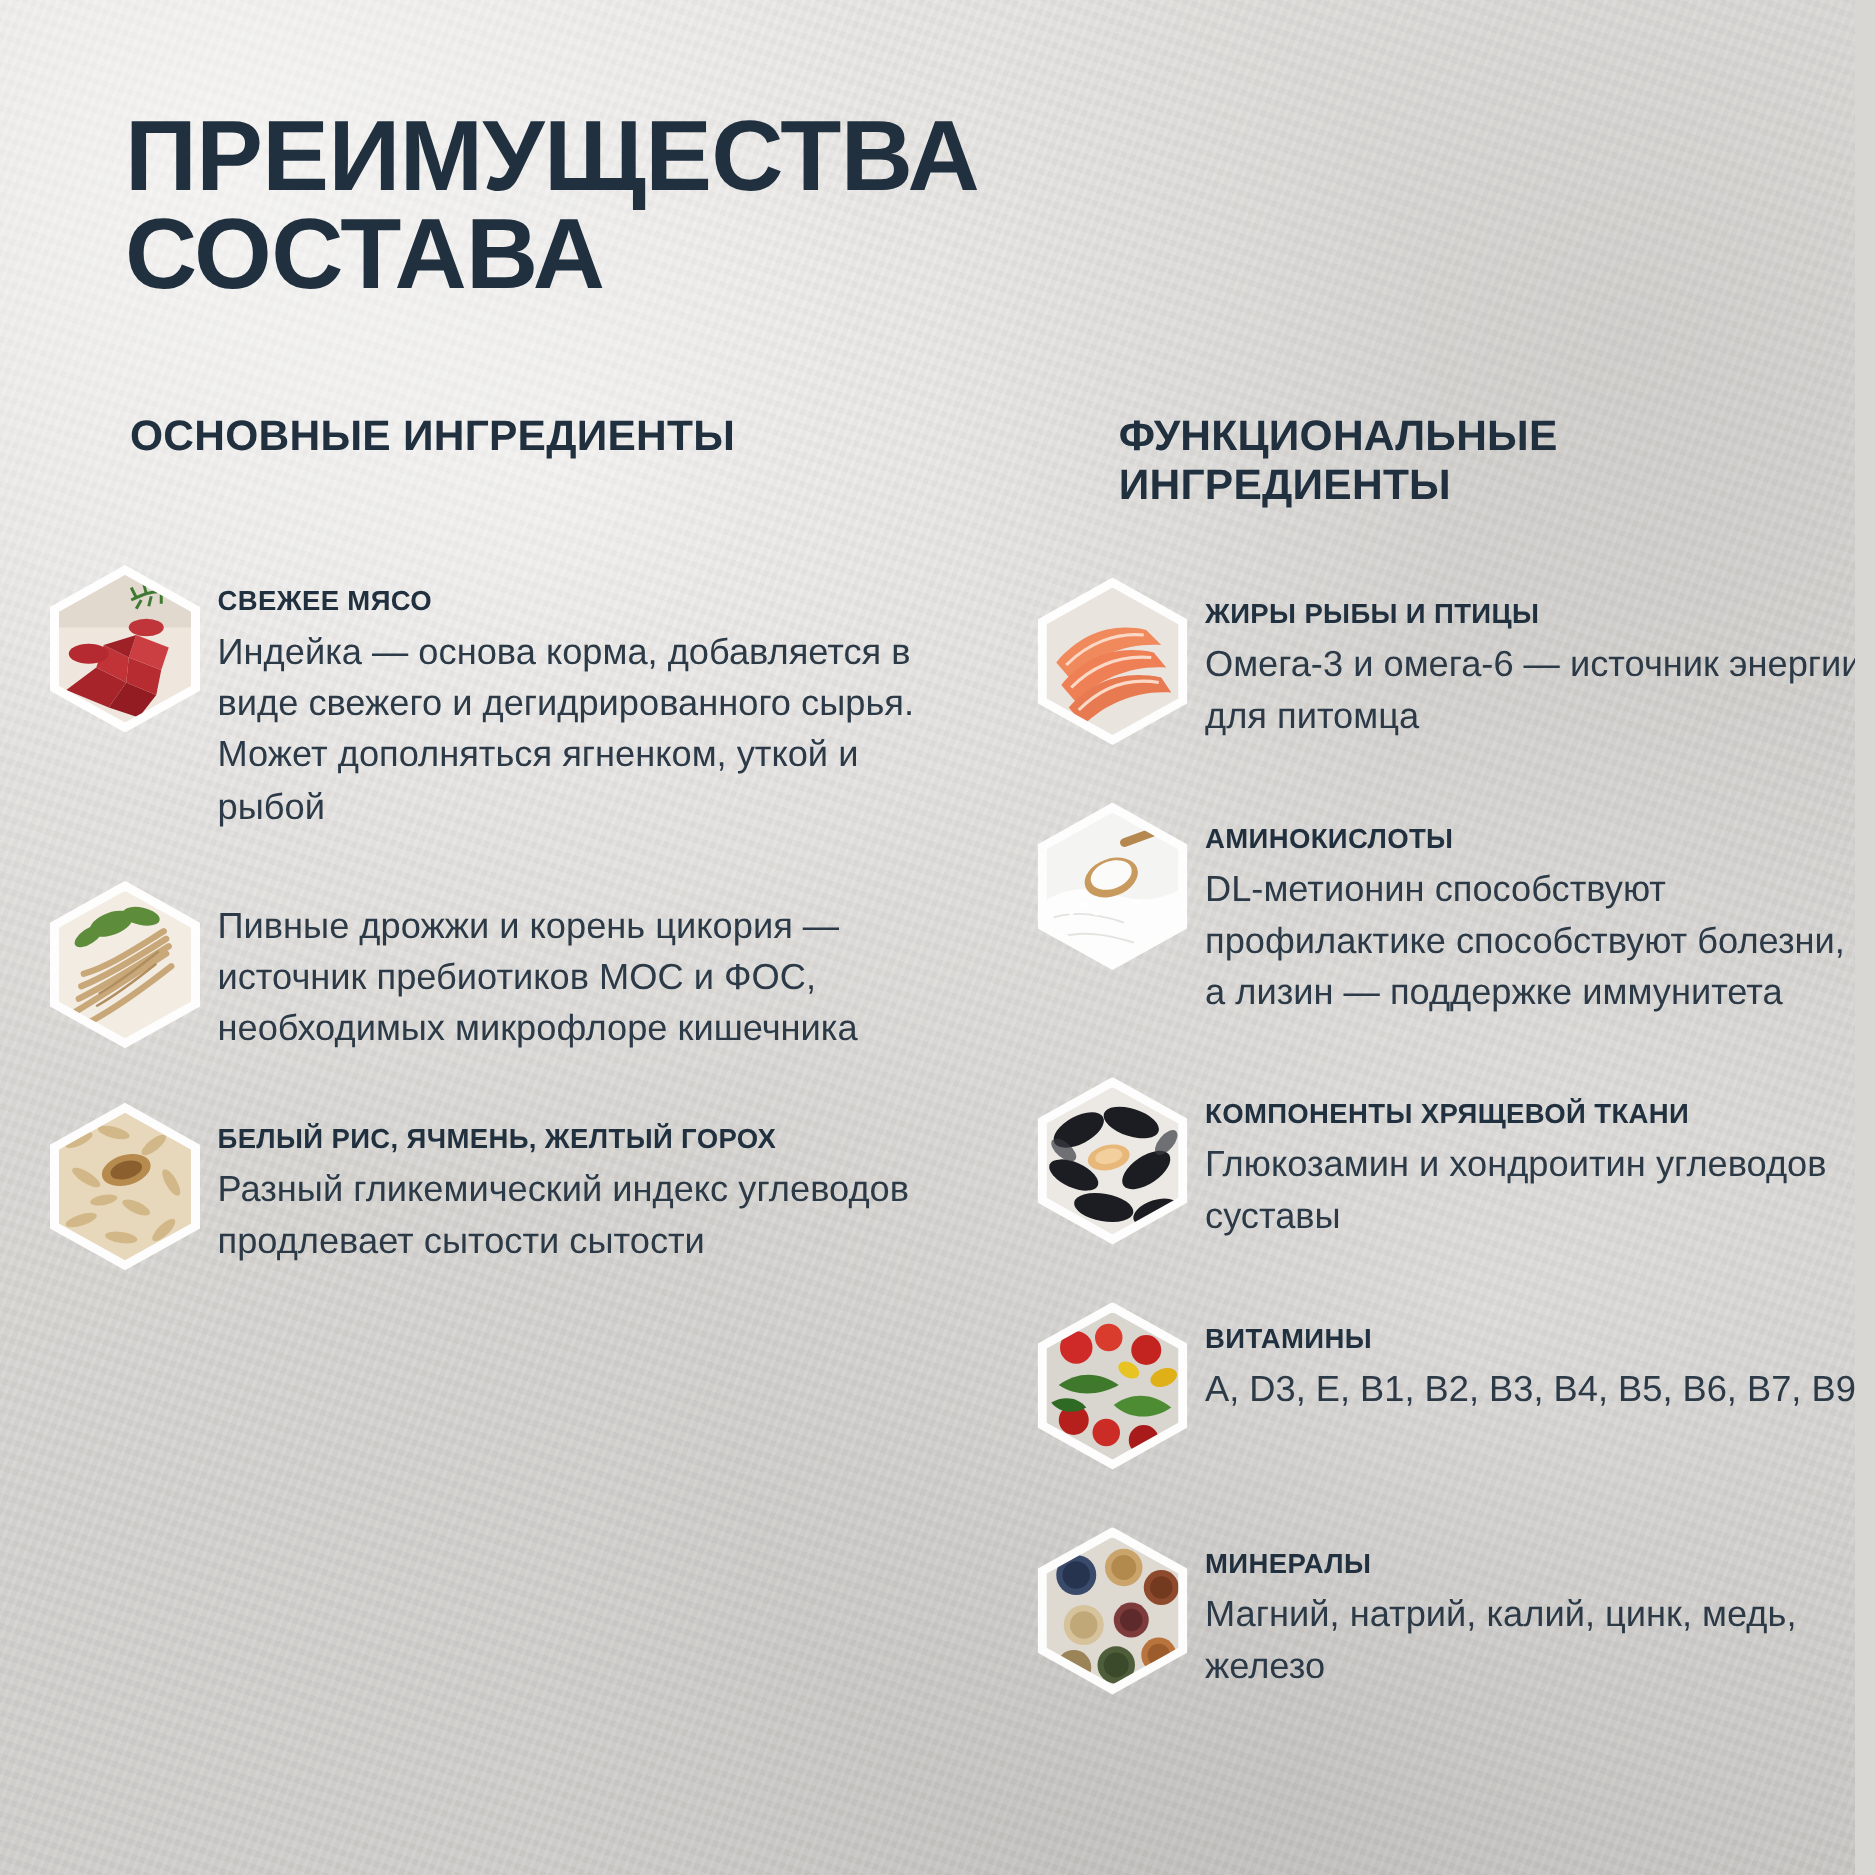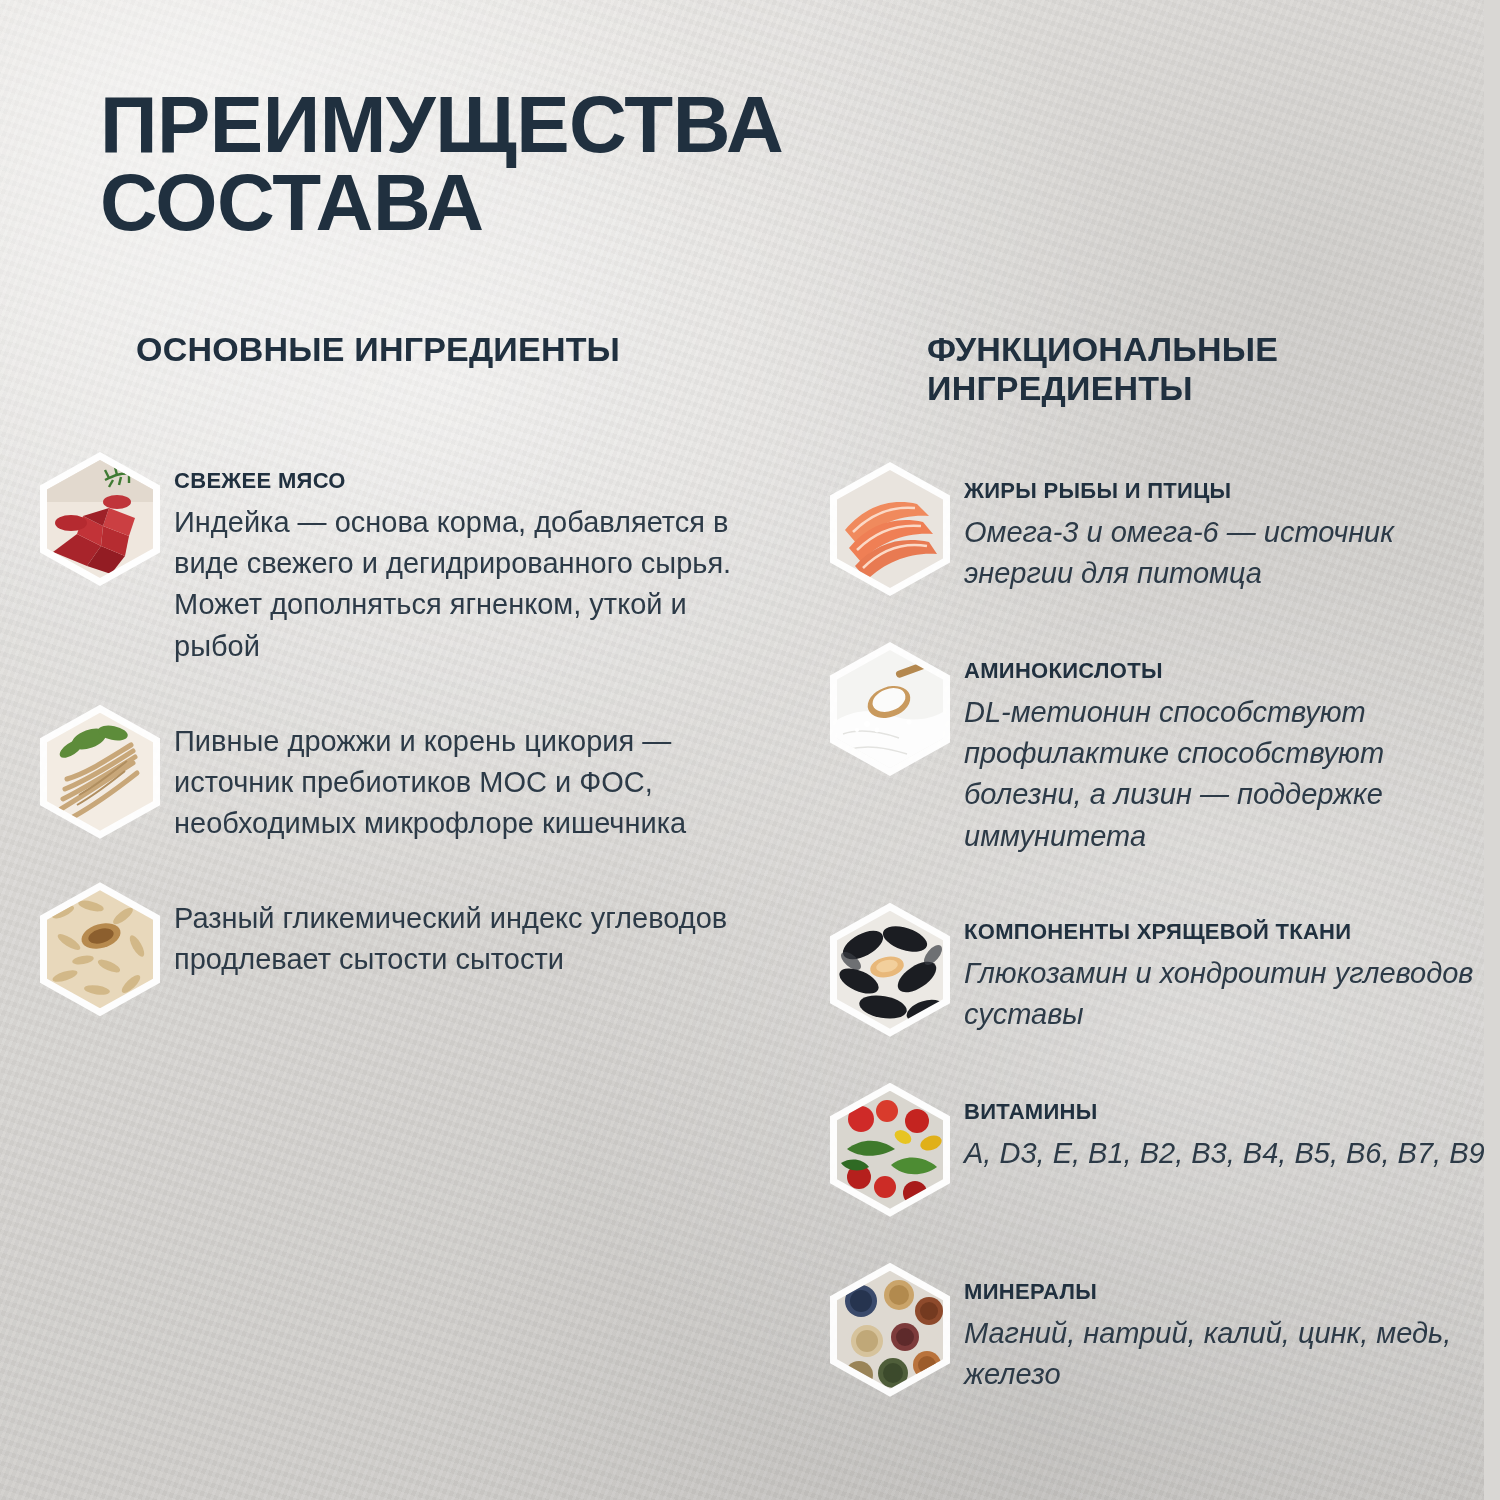--- a/index.html
+++ b/index.html
@@ -65,21 +65,20 @@
     max-width: 1000px;
   }
 
   .col-heading {
     position: absolute;
     font-size: 34px;
     line-height: 1.14;
     font-weight: 700;
     color: #20303f;
     letter-spacing: 0.2px;
-    margin-left: 32px;
   }
   #heading-basic { left: 104px; top: 330px; }
   #heading-functional { left: 895px; top: 330px; }
 
   .column {
     position: absolute;
     width: 700px;
   }
   #col-basic { left: 40px; top: 452px; }
   #col-functional { left: 830px; top: 462px; }
@@ -131,21 +130,21 @@
     text-transform: uppercase;
   }
   .item-desc {
     font-size: 29px;
     line-height: 1.42;
     color: #2c3a47;
     margin: 0;
     max-width: 560px;
     font-weight: 400;
   }
-  #col-functional .item-desc { max-width: 530px; font-style: italic; }
+  #col-functional .item-desc { max-width: 530px; }
   #col-functional .item { margin-bottom: 46px; }
 </style>
 </head>
 <body>
 
 <div id="page">
   <div class="content">
 
     <h1 id="main-title">ПРЕИМУЩЕСТВА СОСТАВА</h1>
 
@@ -239,20 +238,21 @@
                 <ellipse cx="36" cy="70" rx="11" ry="4" transform="rotate(-10 36 70)"></ellipse>
               </g>
               <g fill="#b78a4e">
                 <ellipse cx="54" cy="46" rx="20" ry="12" transform="rotate(-16 54 46)"></ellipse>
                 <ellipse cx="54" cy="46" rx="13" ry="7" transform="rotate(-16 54 46)" fill="#8c5f2e"></ellipse>
               </g>
             </svg>
           </div>
         </div>
         <div class="item-text">
+          <div class="item-title">БЕЛЫЙ РИС, ЯЧМЕНЬ, ЖЕЛТЫЙ ГОРОХ</div>
           <p class="item-desc">Разный гликемический индекс углеводов продлевает сытости сытости</p>
         </div>
       </div>
 
     </div>
 
     <div class="column" id="col-functional">
 
       <div class="item">
         <div class="hex-wrap">

